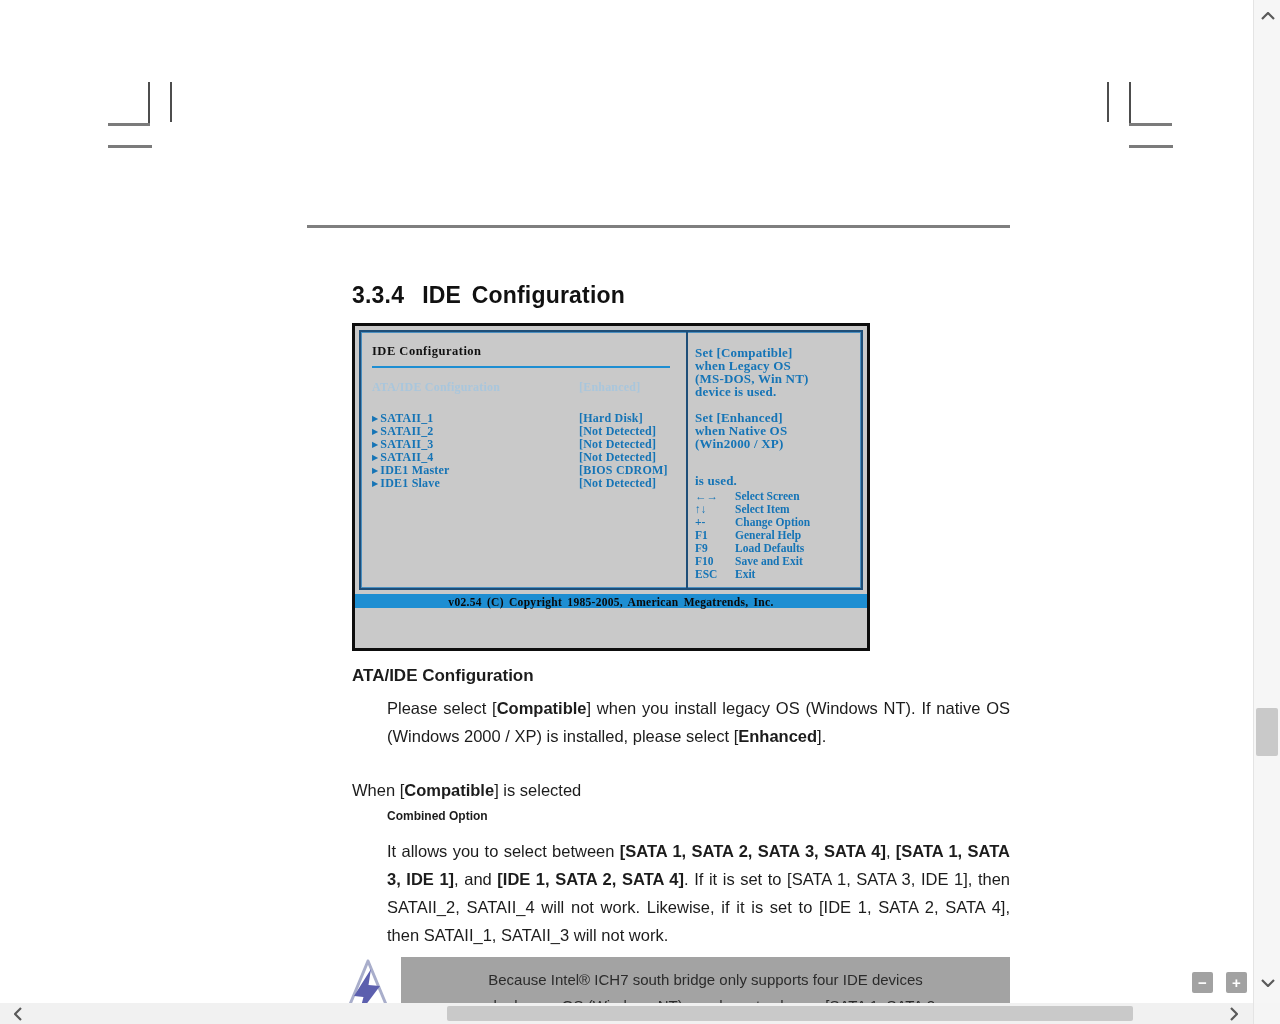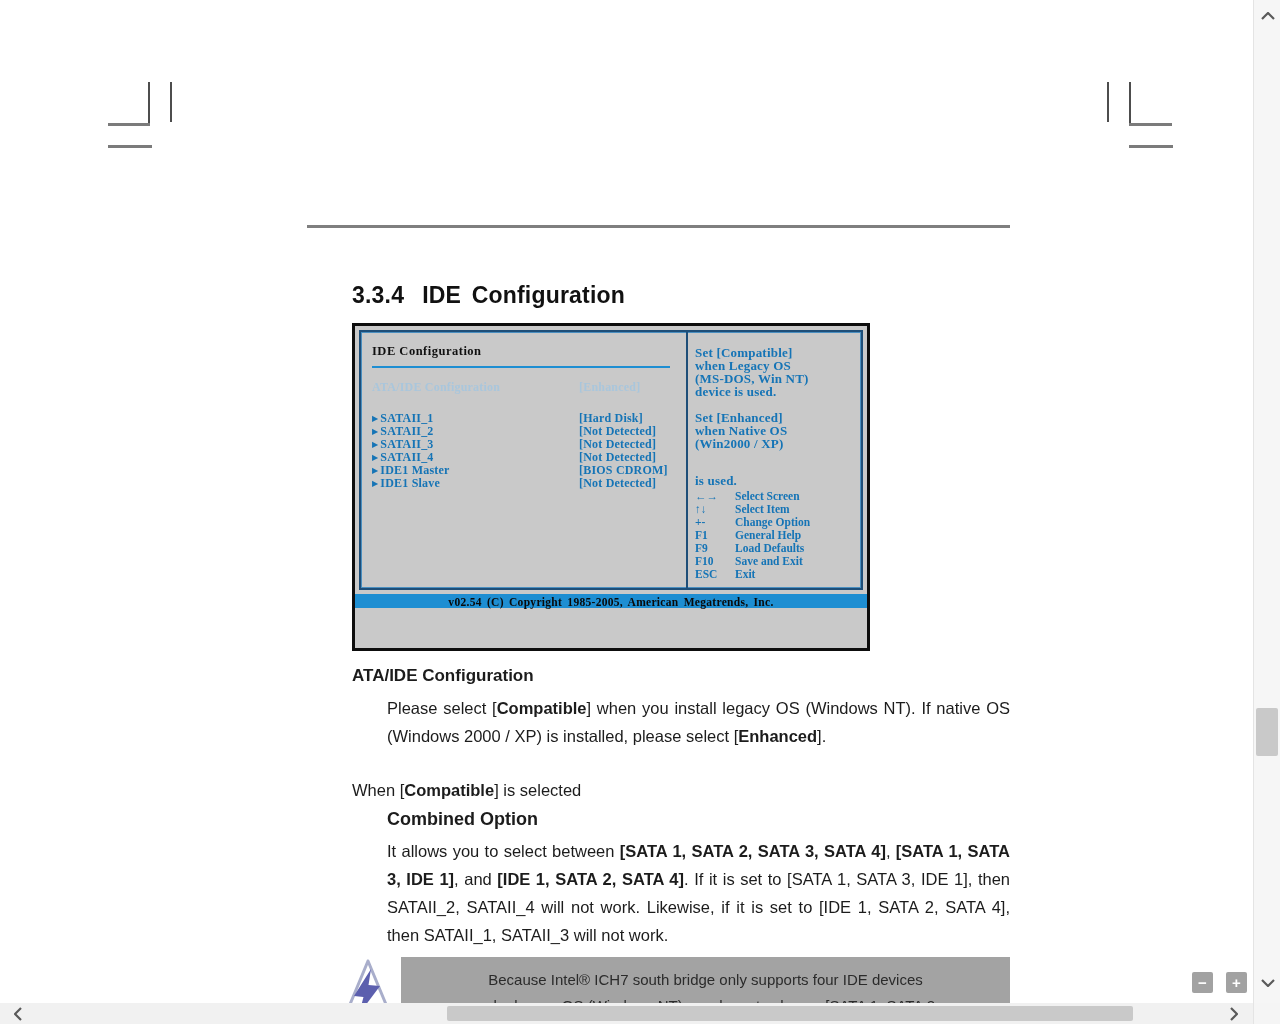--- a/index.html
+++ b/index.html
@@ -42,21 +42,21 @@
   .helpline { position:absolute; left:7px; font-size:13px; color:#1574b6; letter-spacing:.2px; white-space:nowrap; }
   .krow { position:absolute; left:0; height:13px; font-size:11.5px; color:#1574b6; white-space:nowrap; }
   .krow .kkey { position:absolute; left:7px; }
   .krow .kact { position:absolute; left:47px; }
   .bios-footer { height:14px; background:#1e8ed2; text-align:center; font-size:11.5px;
     line-height:16px; color:#0a0a0a; letter-spacing:.3px; word-spacing:2px; }
   
   .h2ata { position:absolute; left:352px; top:666px; font-size:17px; font-weight:bold; }
   .p1 { position:absolute; left:387px; top:694px; width:623px; font-size:16.5px; line-height:28px; text-align:justify; }
   .whenline { position:absolute; left:352px; top:781px; font-size:16.5px; }
-  .h3comb { position:absolute; left:387px; top:809px; font-size:18px; font-weight:bold; }
+  .h3comb { position:absolute; left:387px; top:809px; font-size:12px; font-weight:bold; }
   .p2 { position:absolute; left:387px; top:837px; width:623px; font-size:16.5px; line-height:28px; text-align:justify; }
   .b { font-weight:bold; }
   
   .note-box { position:absolute; left:401px; top:957px; width:609px; height:75px; background:#a3a3a3; }
   .note-line { position:absolute; left:0; right:0; text-align:center; font-size:15px; color:#2b2b2b; white-space:nowrap; }
   .note-icon { position:absolute; left:340px; top:956px; }
   
   .vsb { position:absolute; right:0; top:0; width:27px; height:1003px; background:#f6f6f6; border-left:1px solid #e4e4e4; z-index:20; }
   .vsb-thumb { position:absolute; left:2px; top:708px; width:22px; height:48px; background:#c9c9c9; border-radius:2px; }
   .sb-btn { position:absolute; display:flex; align-items:center; justify-content:center; }

